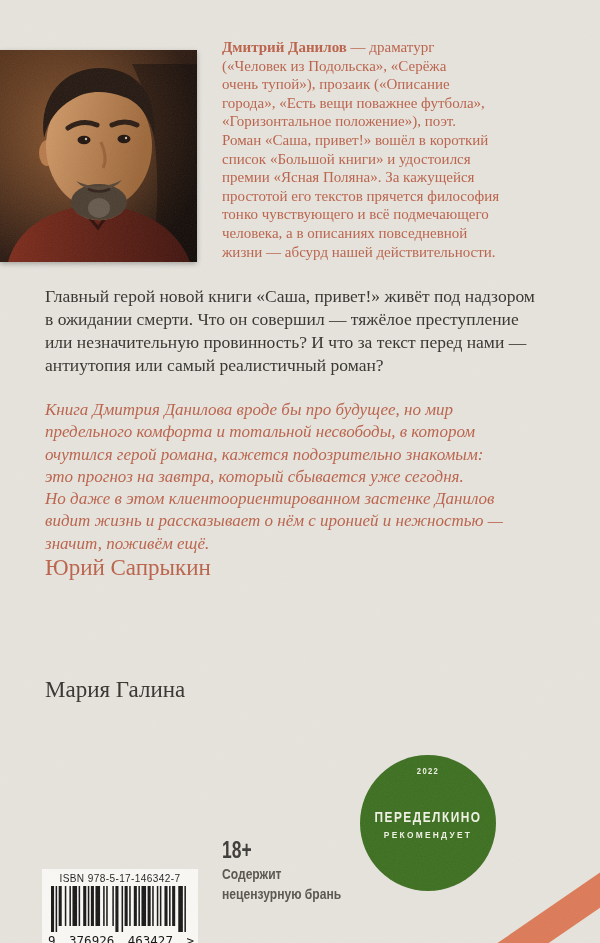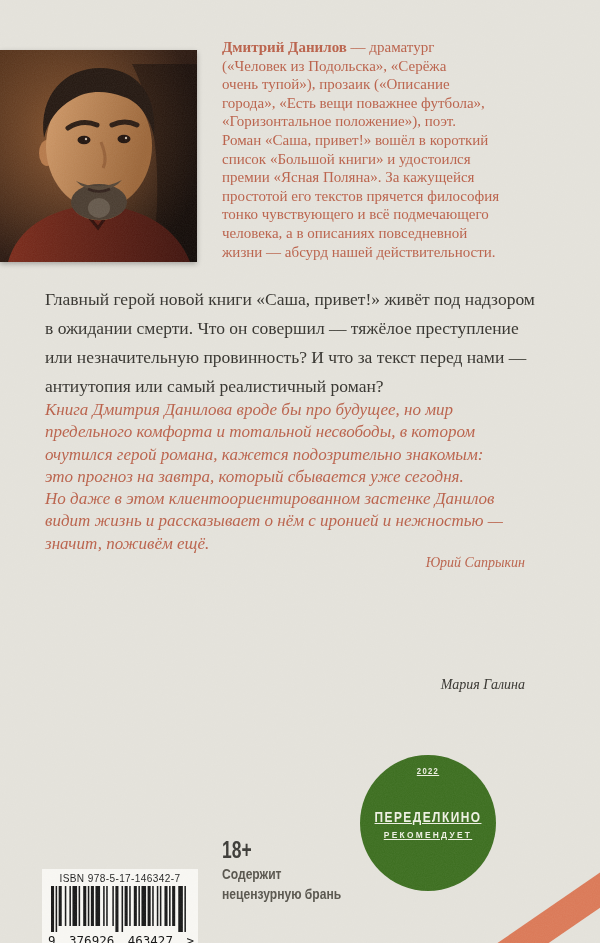--- a/index.html
+++ b/index.html
@@ -15,34 +15,34 @@
   
   .bio{
     position:absolute;left:222px;top:38px;width:362px;
     font-size:15px;line-height:18.6px;color:var(--red,#b96049);
     white-space:pre-line;
   }
   .bio .name{font-weight:bold;}
   
   .annotation{
     position:absolute;left:45px;top:285px;width:530px;
-    font-size:17.5px;line-height:29px;color:var(--ink,#34322d);
+    font-size:17.5px;line-height:23px;color:var(--ink,#34322d);
     white-space:pre-line;
   }
   .quote{position:absolute;left:45px;width:530px;font-style:italic;font-size:17px;line-height:22.3px;white-space:pre-line;}
   .q1{top:399px;color:var(--red,#b96049);}
   .q2{top:593px;color:var(--ink,#34322d);line-height:21.8px;}
-  .sign{position:absolute;left:45px;width:480px;text-align:right;font-style:italic;font-size:14px;}
+  .sign{position:absolute;left:45px;width:480px;text-align:left;font-size:23px;}
   .s1{top:555px;color:var(--red,#b96049);}
   .s2{top:677px;color:var(--ink,#34322d);}
   
   .badge{
     position:absolute;left:360px;top:755px;width:136px;height:136px;border-radius:50%;
     background:var(--green,#3b6d1e);color:var(--badge-text,#edefe2);text-align:center;
-    font-family:"Liberation Sans",sans-serif;z-index:5;text-decoration:underline;
+    font-family:"Liberation Sans",sans-serif;z-index:5;
   }
   .badge-year{padding-top:11px;font-size:8.5px;font-weight:bold;letter-spacing:1.5px;transform:scaleX(.9);}
   .badge-title{margin-top:33px;font-size:14.5px;font-weight:bold;letter-spacing:1.8px;transform:scaleX(.82);}
   .badge-sub{margin-top:4px;font-size:9.5px;font-weight:bold;letter-spacing:2.6px;transform:scaleX(.88);}
   
   .barcode-box{position:absolute;left:42px;top:869px;width:156px;height:79px;background:var(--barcode-bg,#f7f6f2);z-index:5;}
   .isbn{padding-top:3px;text-align:center;font-family:"Liberation Sans",sans-serif;font-size:10.5px;letter-spacing:.4px;color:#1d1d1d;transform:scaleX(.96);}
   .bars{position:absolute;left:9px;top:17px;width:138px;height:46px;}
   .digits{
     position:absolute;left:5px;right:3px;bottom:1px;display:flex;justify-content:space-between;align-items:flex-end;

